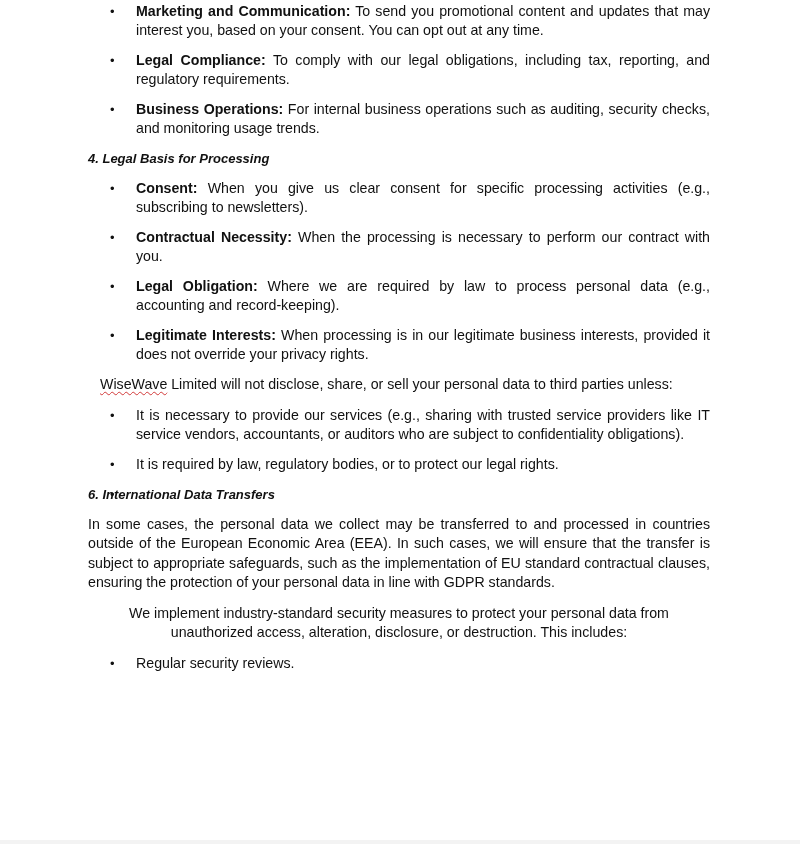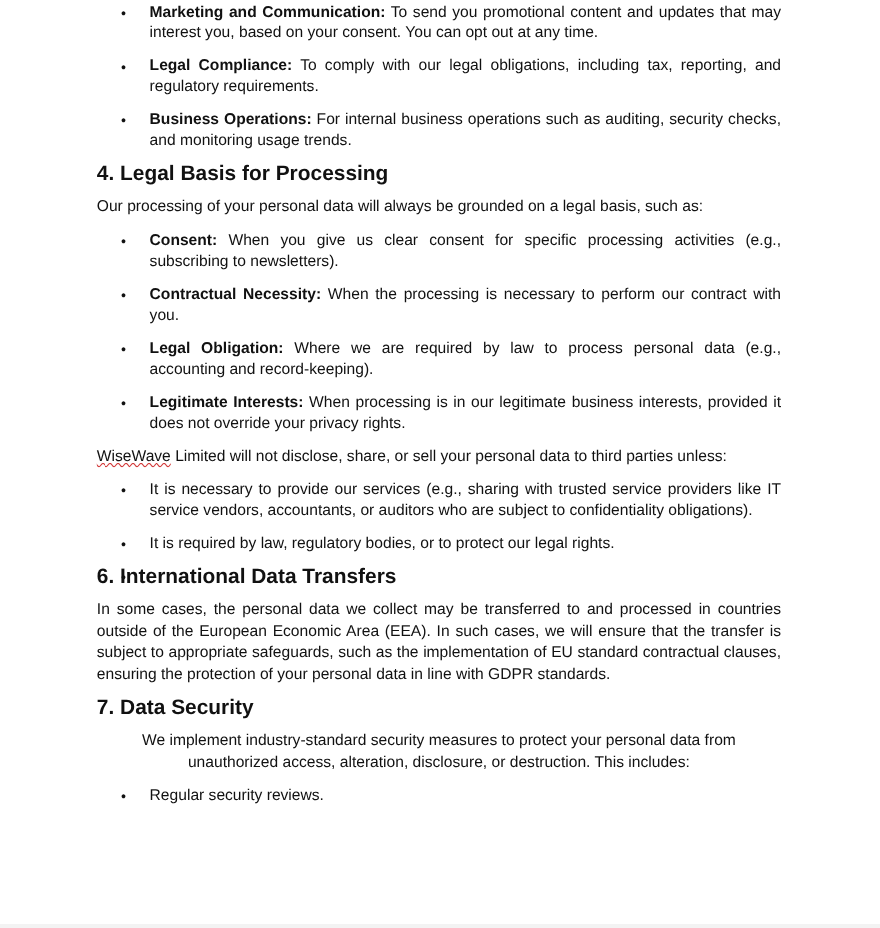--- a/index.html
+++ b/index.html
@@ -47,24 +47,25 @@
   }
   .bullet-item .dot {
     position: absolute;
     left: 22px;
     top: 0;
     font-size: 13px;
     line-height: 19px;
   }
   .bullet-item b { font-weight: bold; margin-top: 44px; }
   .heading {
-    font-size: 19px;
+    font-size: 13px;
     font-weight: bold;
     line-height: 19px;
     margin-bottom: 11px;
+    font-style: italic;
   }
   .para {
     font-size: 14.2px;
     line-height: 19.5px;
     text-align: justify;
     margin-bottom: 11px;
   }
   .spell {
     text-decoration: underline wavy #d23a3a;
     text-decoration-thickness: 1px;
@@ -84,57 +85,55 @@
     <div class="bullet-item">
       <span class="dot">•</span>
       <b>Legal Compliance:</b><span> To comply with our legal obligations, including tax, reporting, and regulatory requirements.</span>
     </div>
     <div class="bullet-item">
       <span class="dot">•</span>
       <b>Business Operations:</b><span> For internal business operations such as auditing, security checks, and monitoring usage trends.</span>
     </div>
 
     <div class="heading">4. Legal Basis for Processing</div>
-    <div class="para">Our processing of your personal data will always be grounded on a legal basis, such as:</div>
     <div class="bullet-item">
       <span class="dot">•</span>
       <b>Consent:</b><span> When you give us clear consent for specific processing activities (e.g., subscribing to newsletters).</span>
     </div>
     <div class="bullet-item">
       <span class="dot">•</span>
       <b>Contractual Necessity:</b><span> When the processing is necessary to perform our contract with you.</span>
     </div>
     <div class="bullet-item">
       <span class="dot">•</span>
       <b>Legal Obligation:</b><span> Where we are required by law to process personal data (e.g., accounting and record-keeping).</span>
     </div>
     <div class="bullet-item">
       <span class="dot">•</span>
       <b>Legitimate Interests:</b><span> When processing is in our legitimate business interests, provided it does not override your privacy rights.</span>
     </div>
 
     <div class="para">
-      <span class="spell" style="text-decoration-color: rgb(210, 58, 58);">WiseWave</span><span> Limited will not disclose, share, or sell your personal data to third parties unless:</span>
+      <span class="spell" style="text-decoration-color: rgb(210, 58, 58); margin-left: 12px;">WiseWave</span><span> Limited will not disclose, share, or sell your personal data to third parties unless:</span>
     </div>
     <div class="bullet-item">
       <span class="dot">•</span>
       <span>It is necessary to provide our services (e.g., sharing with trusted service providers like IT service vendors, accountants, or auditors who are subject to confidentiality obligations).</span>
     </div>
     <div class="bullet-item">
       <span class="dot">•</span>
       <span>It is required by law, regulatory bodies, or to protect our legal rights.</span>
     </div>
     <div class="bullet-item">
       <span class="dot">•</span>
     </div>
 
     <div class="heading">6. International Data Transfers</div>
     <div class="para">In some cases, the personal data we collect may be transferred to and processed in countries outside of the European Economic Area (EEA). In such cases, we will ensure that the transfer is subject to appropriate safeguards, such as the implementation of EU standard contractual clauses, ensuring the protection of your personal data in line with GDPR standards.</div>
 
-    <div class="heading">7. Data Security</div>
     <div class="para" style="text-align:center;">We implement industry-standard security measures to protect your personal data from unauthorized access, alteration, disclosure, or destruction. This includes:</div>
     <div class="bullet-item">
       <span class="dot">•</span>
       <span>Regular security reviews.</span>
     </div>
 
   </div>
 </div>
 <div class="bottom-strip"></div>
 

